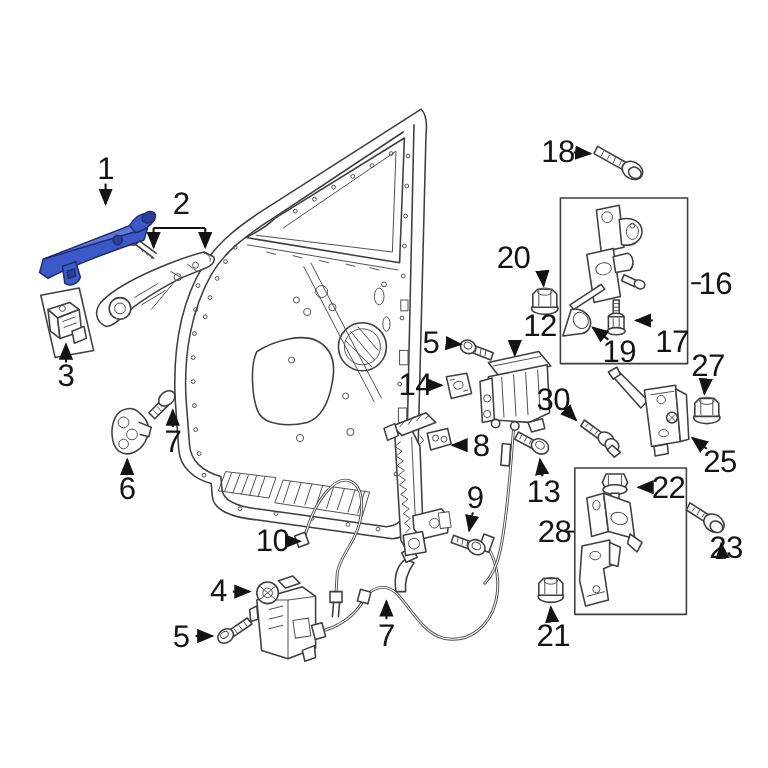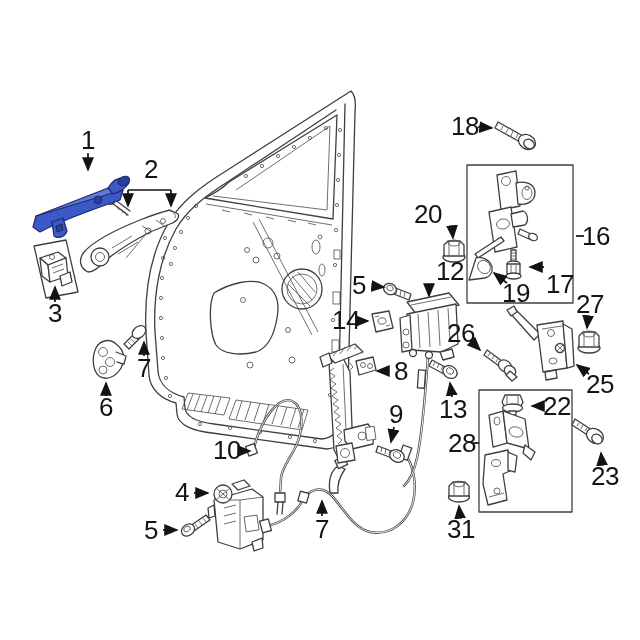--- a/index.html
+++ b/index.html
@@ -420,19 +420,19 @@
 <div class="plabel" style="left:453px;top:409px">13</div>
 <div class="plabel" style="left:359px;top:285px">5</div>
 <div class="plabel" style="left:346px;top:320px">14</div>
 <div class="plabel" style="left:596px;top:236px">16</div>
 <div class="plabel" style="left:560px;top:284px">17</div>
 <div class="plabel" style="left:465px;top:126px">18</div>
 <div class="plabel" style="left:516px;top:293px">19</div>
 <div class="plabel" style="left:428px;top:214px">20</div>
 <div class="plabel" style="left:462px;top:443px">28</div>
 <div class="plabel" style="left:557px;top:406px">22</div>
-<div class="plabel" style="left:605px;top:476px">23</div>
-<div class="plabel" style="left:461px;top:529px">31</div>
+<div class="plabel" style="left:605px;top:456px">23</div>
+<div class="plabel" style="left:461px;top:529px">21</div>
 <div class="plabel" style="left:600px;top:384px">25</div>
-<div class="plabel" style="left:461px;top:333px">26</div>
+<div class="plabel" style="left:461px;top:333px">30</div>
 <div class="plabel" style="left:590px;top:304px">27</div>
 
 </div>
 
 </body></html>

